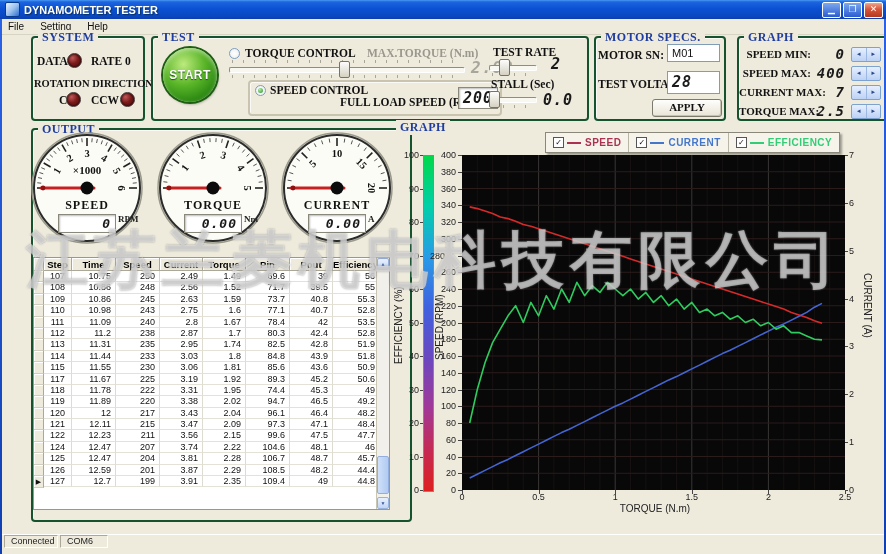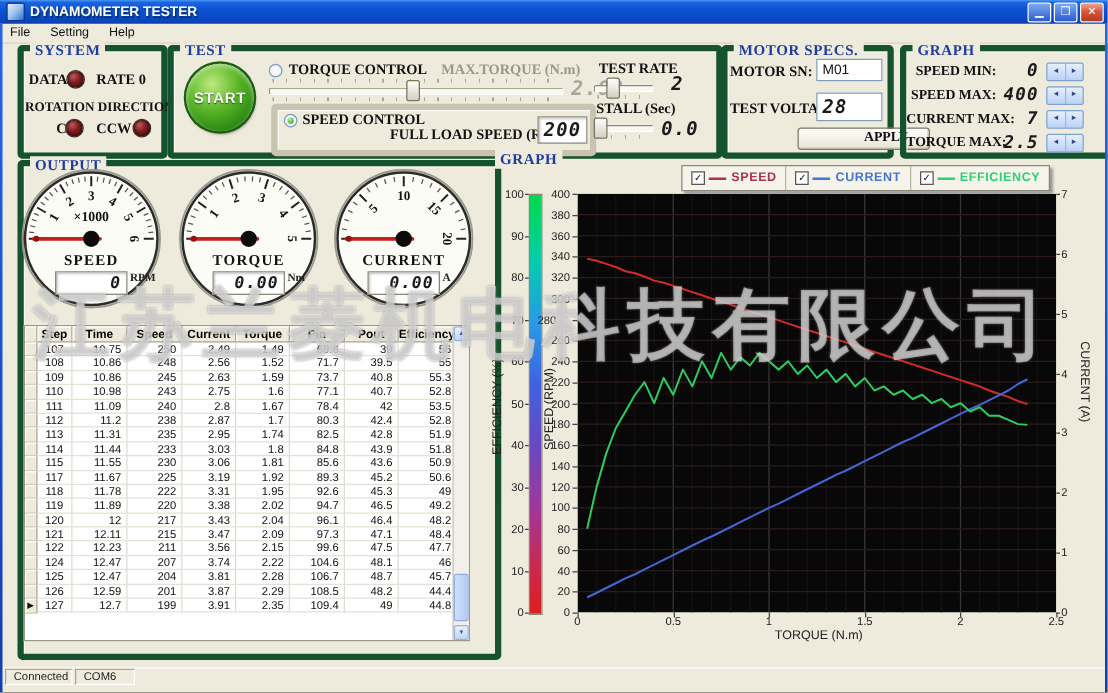--- a/index.html
+++ b/index.html
@@ -18,22 +18,22 @@
   .tb-btn.close{background:linear-gradient(180deg,#f0a58c,#d8553a 45%,#b03a20);}
   #menubar{position:absolute;left:0;top:19px;right:0;height:15px;background:#eeebdd;
     border-bottom:1px solid #d8d4c4;font-size:10px;color:#111;display:flex;align-items:center;}
   .menu-item{padding:0 8px;}
   
   .wb{position:absolute;background:linear-gradient(180deg,#2a62e8,#0f3fb0);}
   #wb-l{left:0;top:19px;bottom:0;width:2px;}
   #wb-r{right:0;top:19px;bottom:0;width:2px;}
   #wb-b{left:0;right:0;bottom:0;height:6px;background:linear-gradient(180deg,#3a74ee,#1048c2);}
   
-  .gbox{position:absolute;border:5px solid #14532d;border-radius:4px;
-        box-shadow:inset 1px 1px 0 rgba(255,255,255,.7);}
+  .gbox{position:absolute;border:2px solid #14532d;border-radius:4px;
+        box-shadow:inset 1px 1px 0 rgba(255,255,255,.7);margin-left:17px;}
   .glabel{position:absolute;top:-8px;left:5px;background:#eeebdd;padding:0 4px;
     color:#1f3da0;font:bold 12px "Liberation Serif",serif;letter-spacing:.5px;}
   .flabel{position:absolute;color:#111;font:bold 11.5px "Liberation Serif",serif;white-space:nowrap;}
   .flabel.gray{color:#9a988c;}
   .seg{font-family:"DejaVu Sans Mono",monospace;font-weight:bold;font-style:italic;
        letter-spacing:1px;color:#1a1a1a;white-space:nowrap;}
   .seg.gray{color:#a8a69a;}
   .led{position:absolute;width:13px;height:13px;border-radius:50%;border:1px solid #3c3030;
     background:radial-gradient(circle at 35% 30%,#c05858 0%,#7c1a1a 45%,#480c0c 100%);
     box-shadow:inset 0 0 2px #000;}
@@ -55,21 +55,21 @@
     box-shadow:0 0 0 2px #1d5e10,1px 2px 3px rgba(0,0,0,.45),inset 0 2px 4px rgba(255,255,255,.5);
     color:#fff;font:bold 12px "Liberation Sans",sans-serif;text-align:center;line-height:54px;
     text-shadow:0 1px 1px #18550a;letter-spacing:.5px;}
   
   .tinput{position:absolute;background:#fff;border:1px solid #7f9db9;box-sizing:border-box;
     font-size:11px;color:#111;padding:1px 4px;}
   .lcdbox{position:absolute;background:#fff;border:1px solid #8a887a;
     box-shadow:inset 1px 1px 2px #bbb;box-sizing:border-box;text-align:right;padding-right:4px;}
   .xp-btn{position:absolute;border:1px solid #7b7a6c;border-radius:3px;
     background:linear-gradient(180deg,#fefefc,#e9e5d5);box-shadow:inset -1px -1px 0 #c6c2b0;
-    font:bold 11px "Liberation Serif",serif;color:#111;text-align:center;padding-left:36px;}
+    font:bold 11px "Liberation Serif",serif;color:#111;text-align:center;}
   
   .gs-row{position:absolute;left:0;right:0;height:16px;}
   .gs-label{position:absolute;left:0;width:72px;text-align:right;
     font:bold 11px "Liberation Serif",serif;color:#111;top:2px;white-space:nowrap;}
   .gs-value{position:absolute;left:74px;width:32px;text-align:right;font-size:14px;top:0;}
   .spin{position:absolute;left:112px;top:1px;width:28px;height:13px;border:1px solid #7da2ce;
     border-radius:2px;background:linear-gradient(180deg,#e6efff,#bcd2f5);display:flex;}
   .spin span{flex:1;text-align:center;font-size:7px;line-height:12px;color:#2a4a8c;}
   .spin span:first-child{border-right:1px solid #9db8e0;}
   
@@ -513,21 +513,21 @@
             <div class="tcell c6">45.2</div>
             <div class="tcell c7">50.6</div>
           </div>
           <div class="trow">
             <div class="tmark"></div>
             <div class="tcell c0">118</div>
             <div class="tcell c1">11.78</div>
             <div class="tcell c2">222</div>
             <div class="tcell c3">3.31</div>
             <div class="tcell c4">1.95</div>
-            <div class="tcell c5">92.6</div>
+            <div class="tcell c5">74.4</div>
             <div class="tcell c6">45.3</div>
             <div class="tcell c7">49</div>
           </div>
           <div class="trow">
             <div class="tmark"></div>
             <div class="tcell c0">119</div>
             <div class="tcell c1">11.89</div>
             <div class="tcell c2">220</div>
             <div class="tcell c3">3.38</div>
             <div class="tcell c4">2.02</div>

